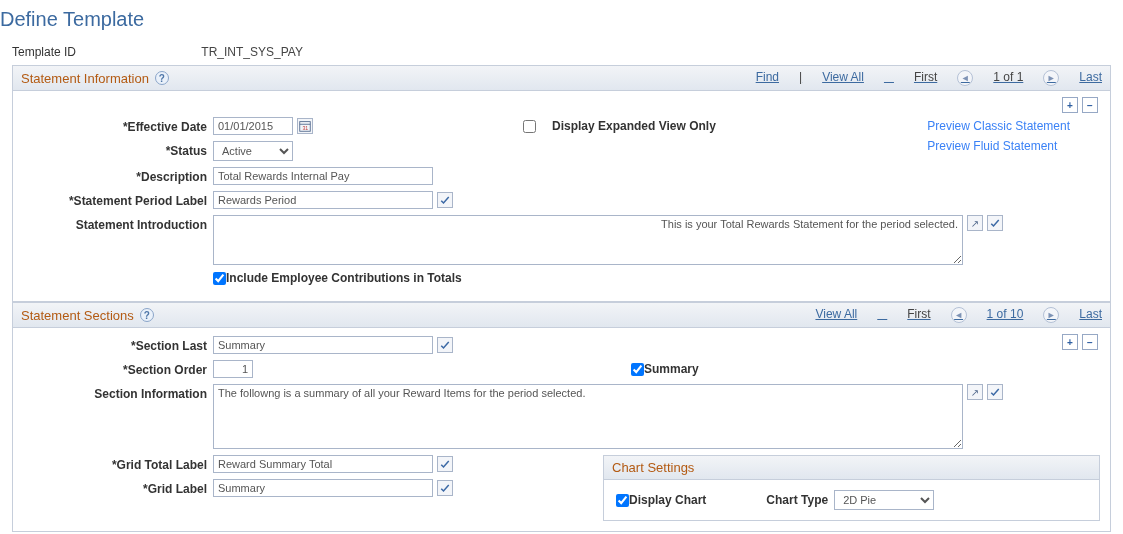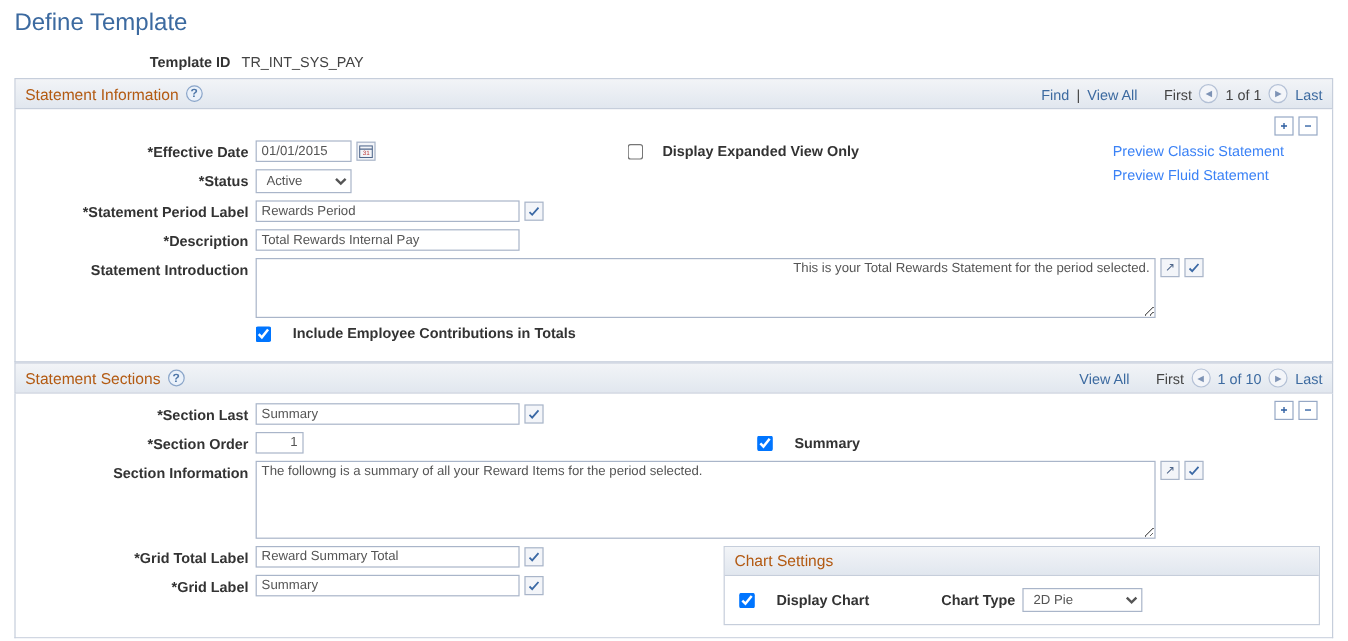--- a/index.html
+++ b/index.html
@@ -7,30 +7,29 @@
     font-family: Arial, Helvetica, sans-serif;
     font-size: 12px;
     color: #333;
     background: #fff;
     width: 1123px;
   }
   .page-title {
     color: #3c6aa0;
     font-size: 20px;
     font-weight: normal;
-    padding: 8px 12px 14px 12px;
+    padding: 8px 12px 14px 0;
   }
   .template-id-row {
     padding: 0 12px 6px 12px;
   }
   .template-id-row .label {
     display: inline-block;
     width: 180px;
-    text-align: right;
-    font-weight: bold;
+    font-weight: normal;
     color: #333;
   }
   .template-id-row .value {
     padding-left: 6px;
     color: #444;
   }
   .section {
     margin: 0 12px;
   }
   .section-header {
@@ -57,23 +56,24 @@
     height: 14px;
     border: 1px solid #8aa5c9;
     border-radius: 50%;
     color: #4e76a8;
     font-size: 10px;
     font-weight: bold;
     background: #eaf1fa;
   }
   .section-nav {
     display: flex;
-    align-items: flex-end;
-    gap: 6px;
+    align-items: flex-start;
+    gap: 20px;
     color: #3c6aa0;
+    text-decoration: underline;
   }
   .section-nav a {
     color: #3c6aa0;
     text-decoration: none;
   }
   .section-nav .sep {
     color: #444;
   }
   .section-nav .muted {
     color: #444;
@@ -170,21 +170,21 @@
   }
   .addrow-icon, .delrow-icon {
     color: #2d5ea1;
     font-weight: bold;
     background: #fff;
     border: 1px solid #96a8c5;
   }
   .chk-inline {
     display: flex;
     align-items: flex-end;
-    gap: 18px;
+    gap: 0;
     font-weight: bold;
   }
   .chart-box {
     border: 1px solid #c6cedb;
     margin-left: 0;
     margin-top: 0;
   }
   .chart-head {
     background: linear-gradient(#f2f4f7, #e1e7ef);
     border-bottom: 1px solid #c6cedb;
@@ -272,35 +272,35 @@
     <div class="row">
       <div class="lbl">*Status</div>
       <div class="ctl">
         <select style="width:80px;">
           <option>Active</option>
         </select>
       </div>
     </div>
 
     <div class="row">
+      <div class="lbl">*Description</div>
+      <div class="ctl">
+        <input type="text" style="width: 220px;" value="Total Rewards Internal Pay">
+      </div>
+    </div>
+
+    <div class="row">
       <div class="lbl">*Statement Period Label</div>
       <div class="ctl">
         <input type="text" style="width: 220px;" value="Rewards Period">
         <span class="spell-icon">
           <svg viewBox="0 0 16 16">
               <path d="M3 9 L6 12 L13 4" fill="none" stroke="#3b69a5" stroke-width="2"></path>
             </svg>
         </span>
-      </div>
-    </div>
-
-    <div class="row">
-      <div class="lbl">*Description</div>
-      <div class="ctl">
-        <input type="text" style="width: 220px;" value="Total Rewards Internal Pay">
       </div>
     </div>
 
     <div class="row">
       <div class="lbl">Statement Introduction</div>
       <div class="ctl" style="align-items:flex-start;">
         <textarea style="width: 750px; height: 50px; text-align: right;">This is your Total Rewards Statement for the period selected.</textarea>
         <span style="display:flex; flex-direction:column; gap:2px;">
           <span class="popout-icon">↗</span>
         </span>

